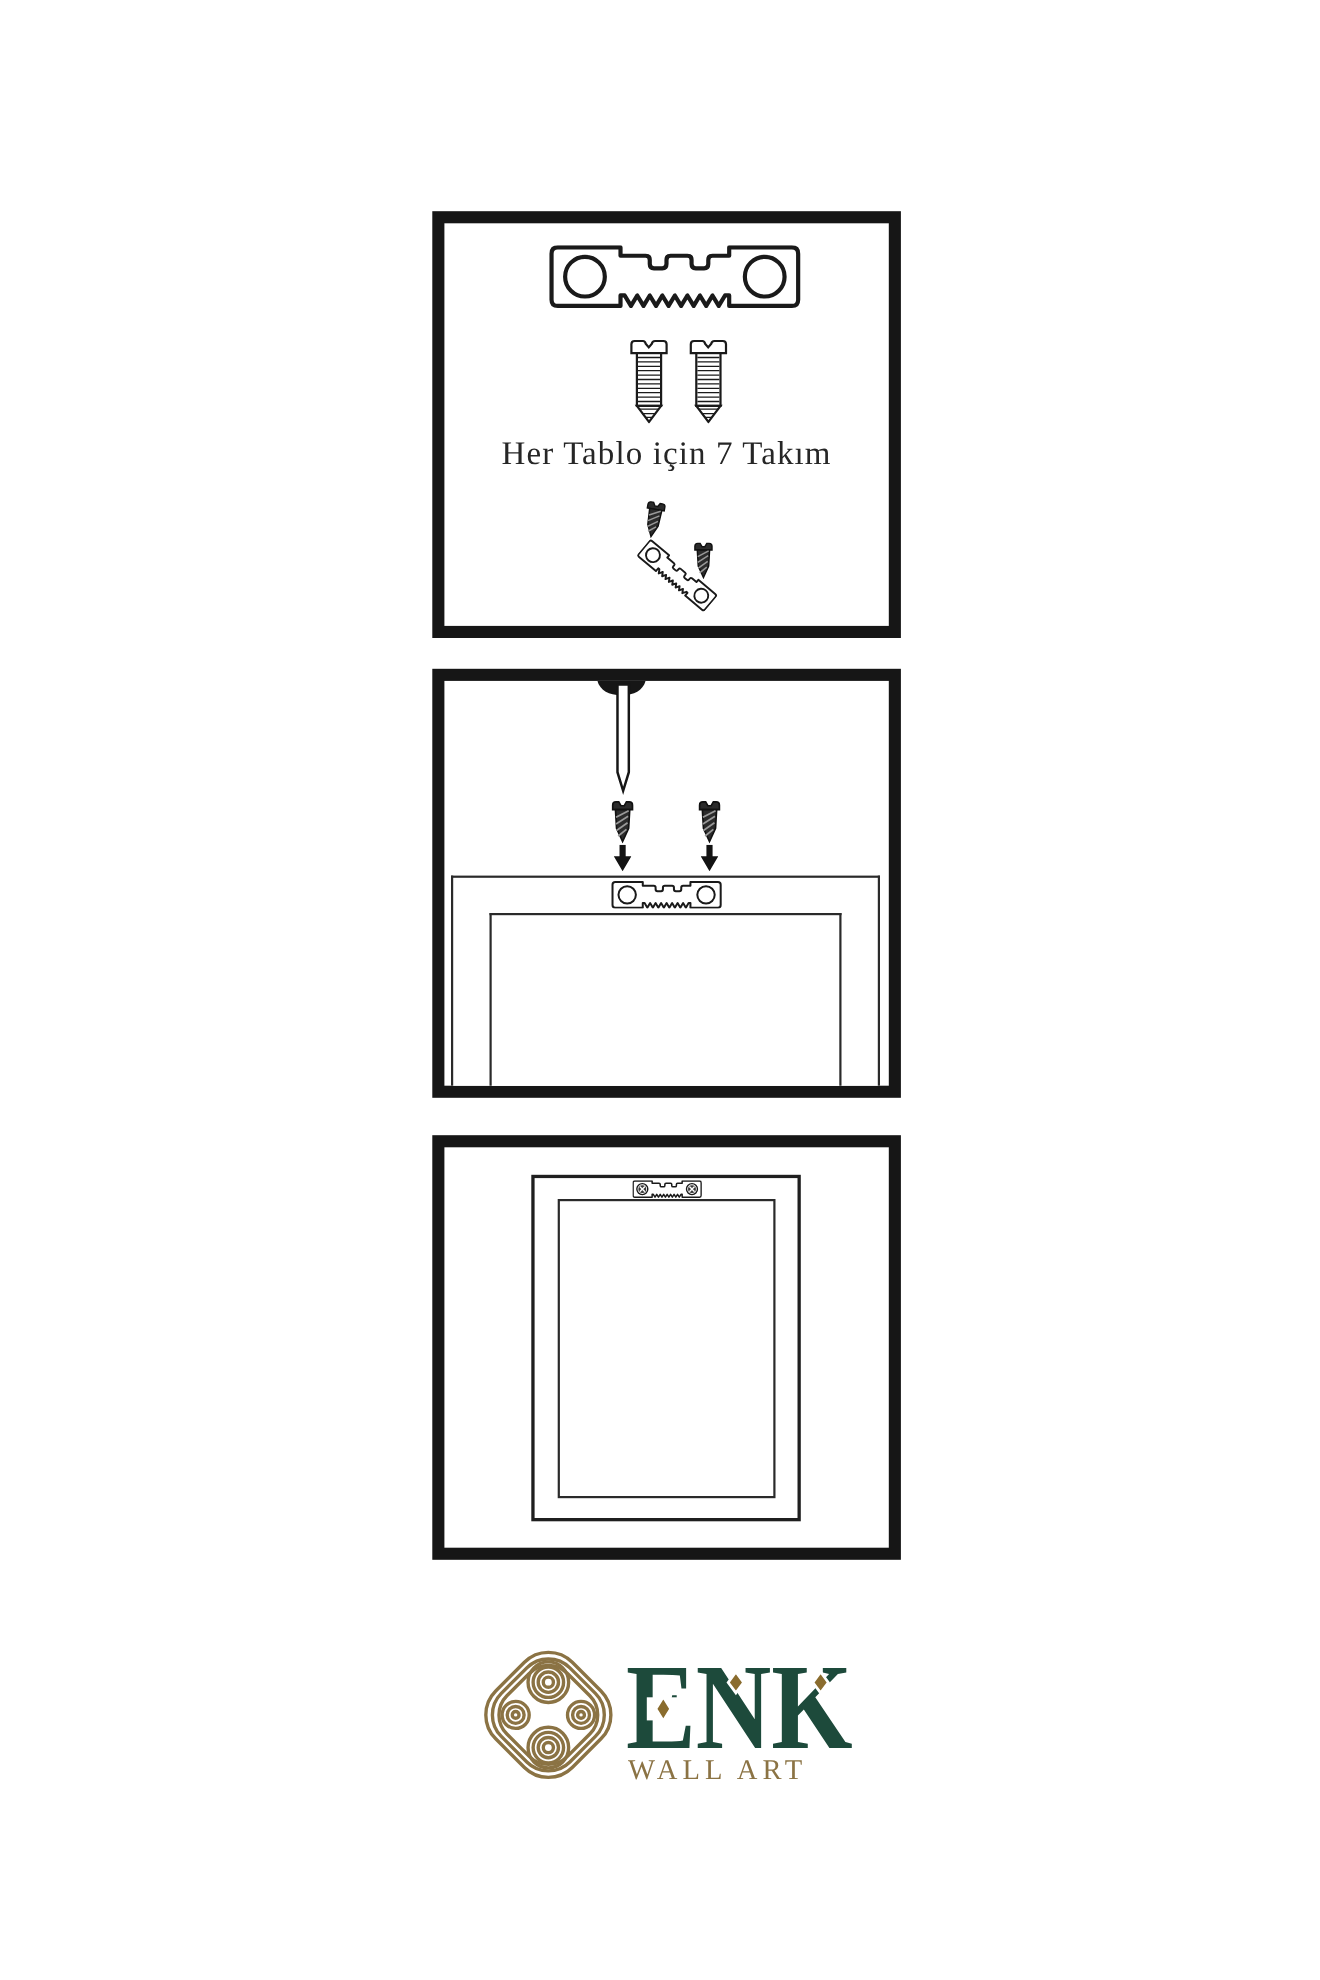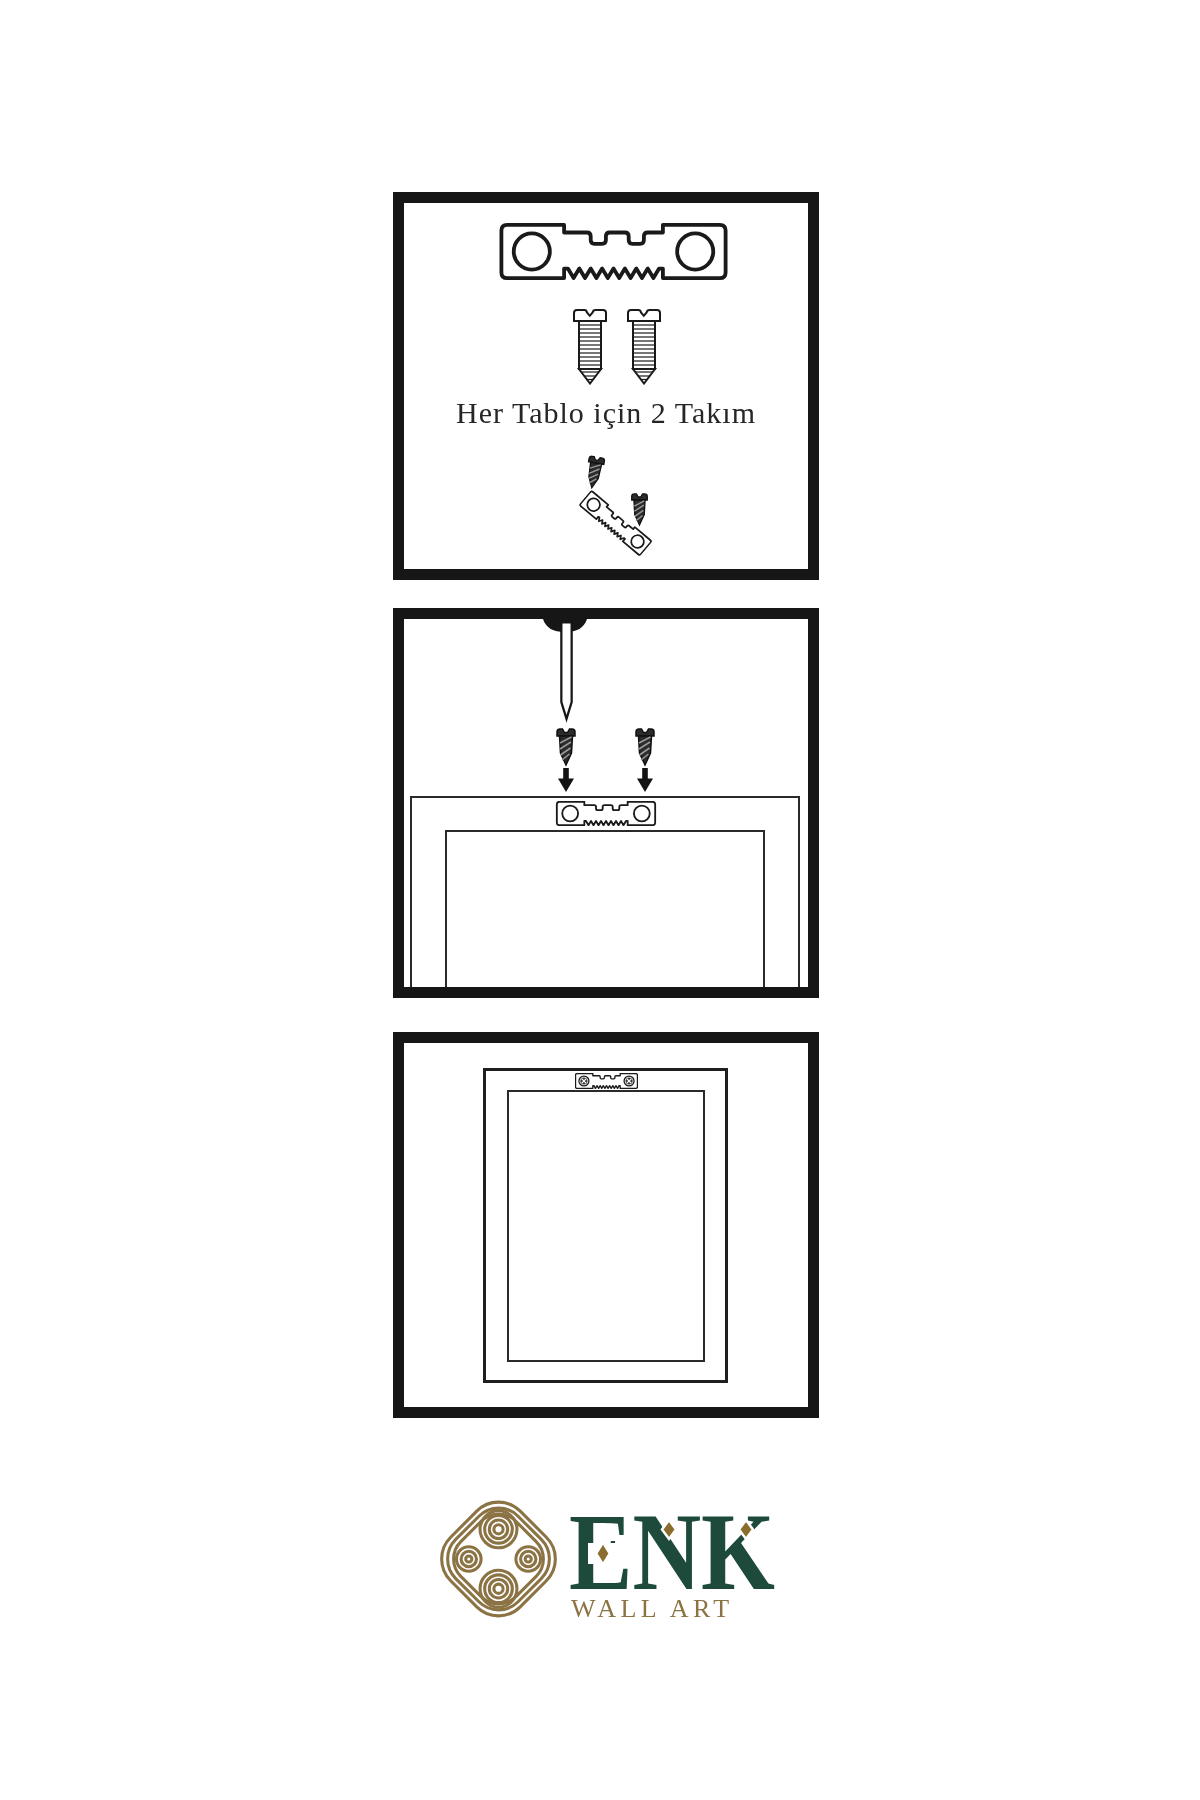--- a/index.html
+++ b/index.html
@@ -75,21 +75,21 @@
         <line x1="9" y1="58" x2="29" y2="58"></line>
       </g>
       <path d="M8,62 H30 L19,76.5 Z" fill="#fff" stroke="#1a1a1a" stroke-width="2"></path>
       <g stroke="#1a1a1a" stroke-width="1.2">
         <line x1="10" y1="65" x2="28" y2="65"></line>
           <line x1="13" y1="69" x2="25" y2="69"></line>
         <line x1="16" y1="72.5" x2="22" y2="72.5"></line>
       </g>
     </svg>
 
-    <div class="caption">Her Tablo için 2 Takım</div>
+    <div class="caption">Her Tablo için 7 Takım</div>
 
     <svg class="abs" style="left:181px;top:252px;transform:rotate(10deg)" width="19" height="35" viewBox="0 0 22 40">
       <path d="M2,9 V5 Q2,2 5,2 H7.5 L9.5,5.5 H12.5 L14.5,2 H17 Q20,2 20,5 V9 Z" fill="#2b2b2b" stroke="#111" stroke-width="1.5"></path>
       <path d="M4.5,9 H17.5 L16.5,26 L11,38 L5.5,26 Z" fill="#2b2b2b" stroke="#111" stroke-width="1.5"></path>
       <g stroke="#999" stroke-width="1.6">
         <line x1="5" y1="16" x2="16.5" y2="10"></line>
           <line x1="5" y1="22" x2="16" y2="15"></line>
         <line x1="5.5" y1="28" x2="15.5" y2="21"></line>
           <line x1="7" y1="33" x2="14.5" y2="27"></line>
       </g>

